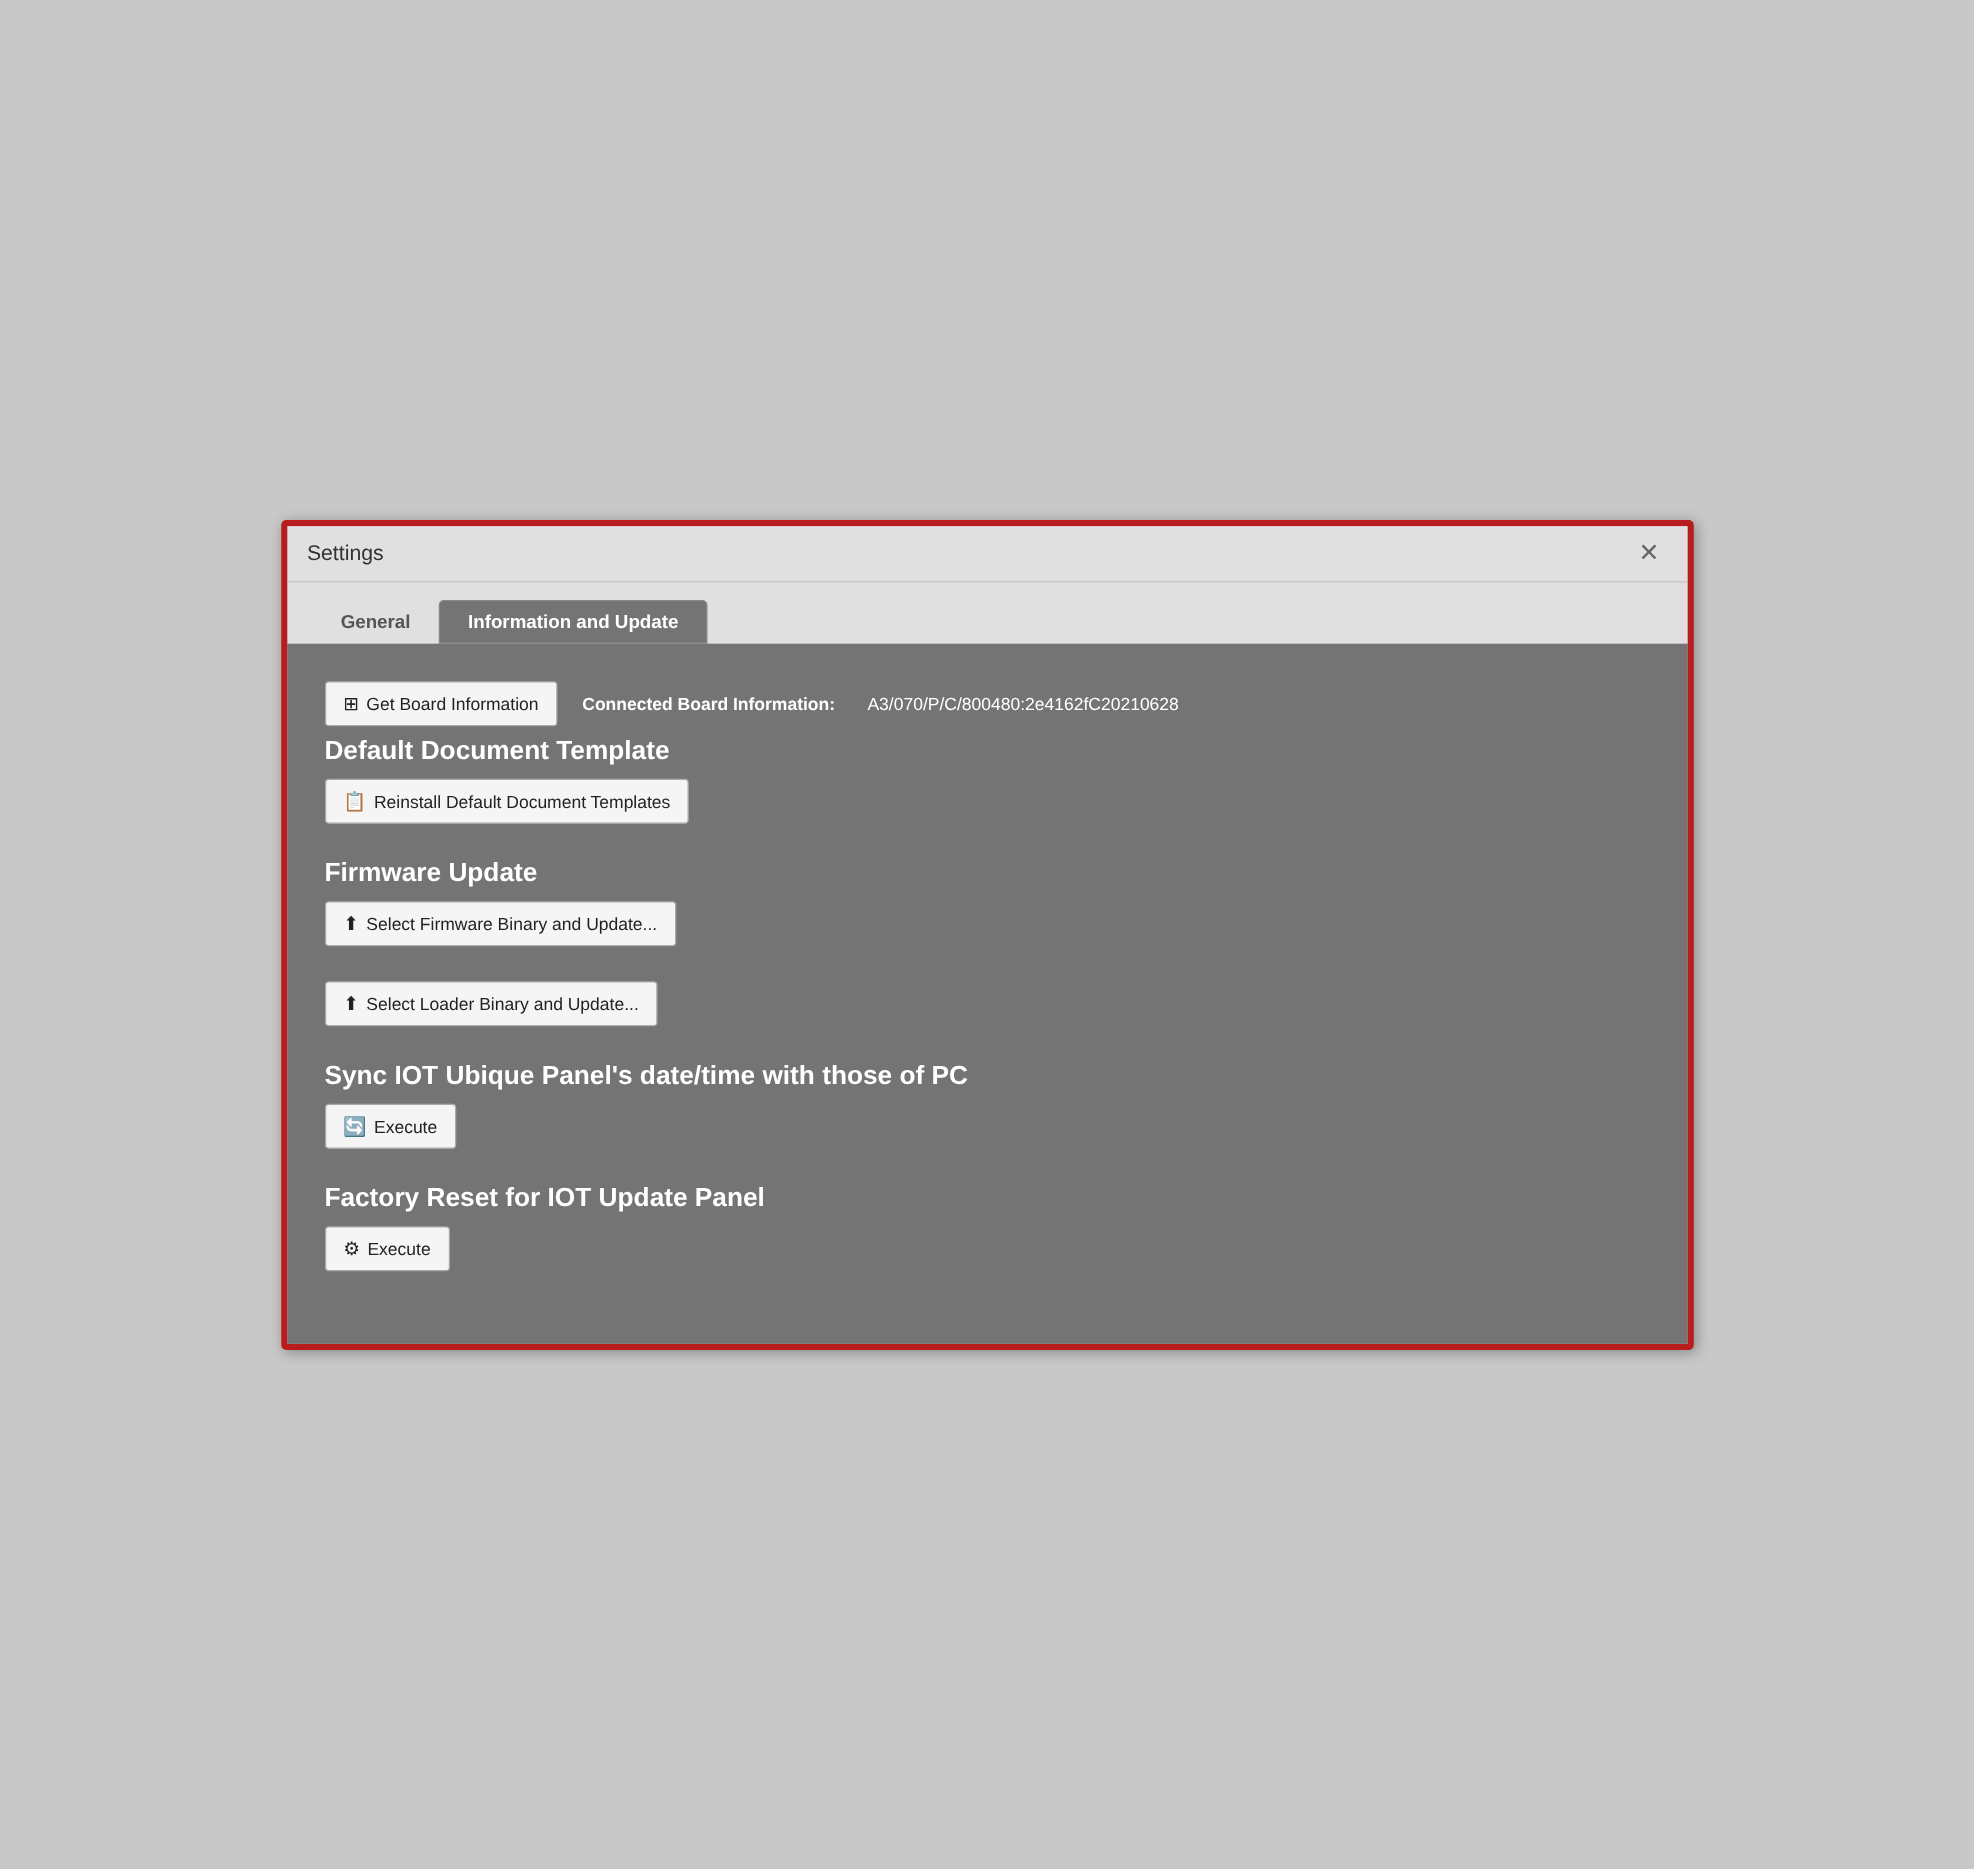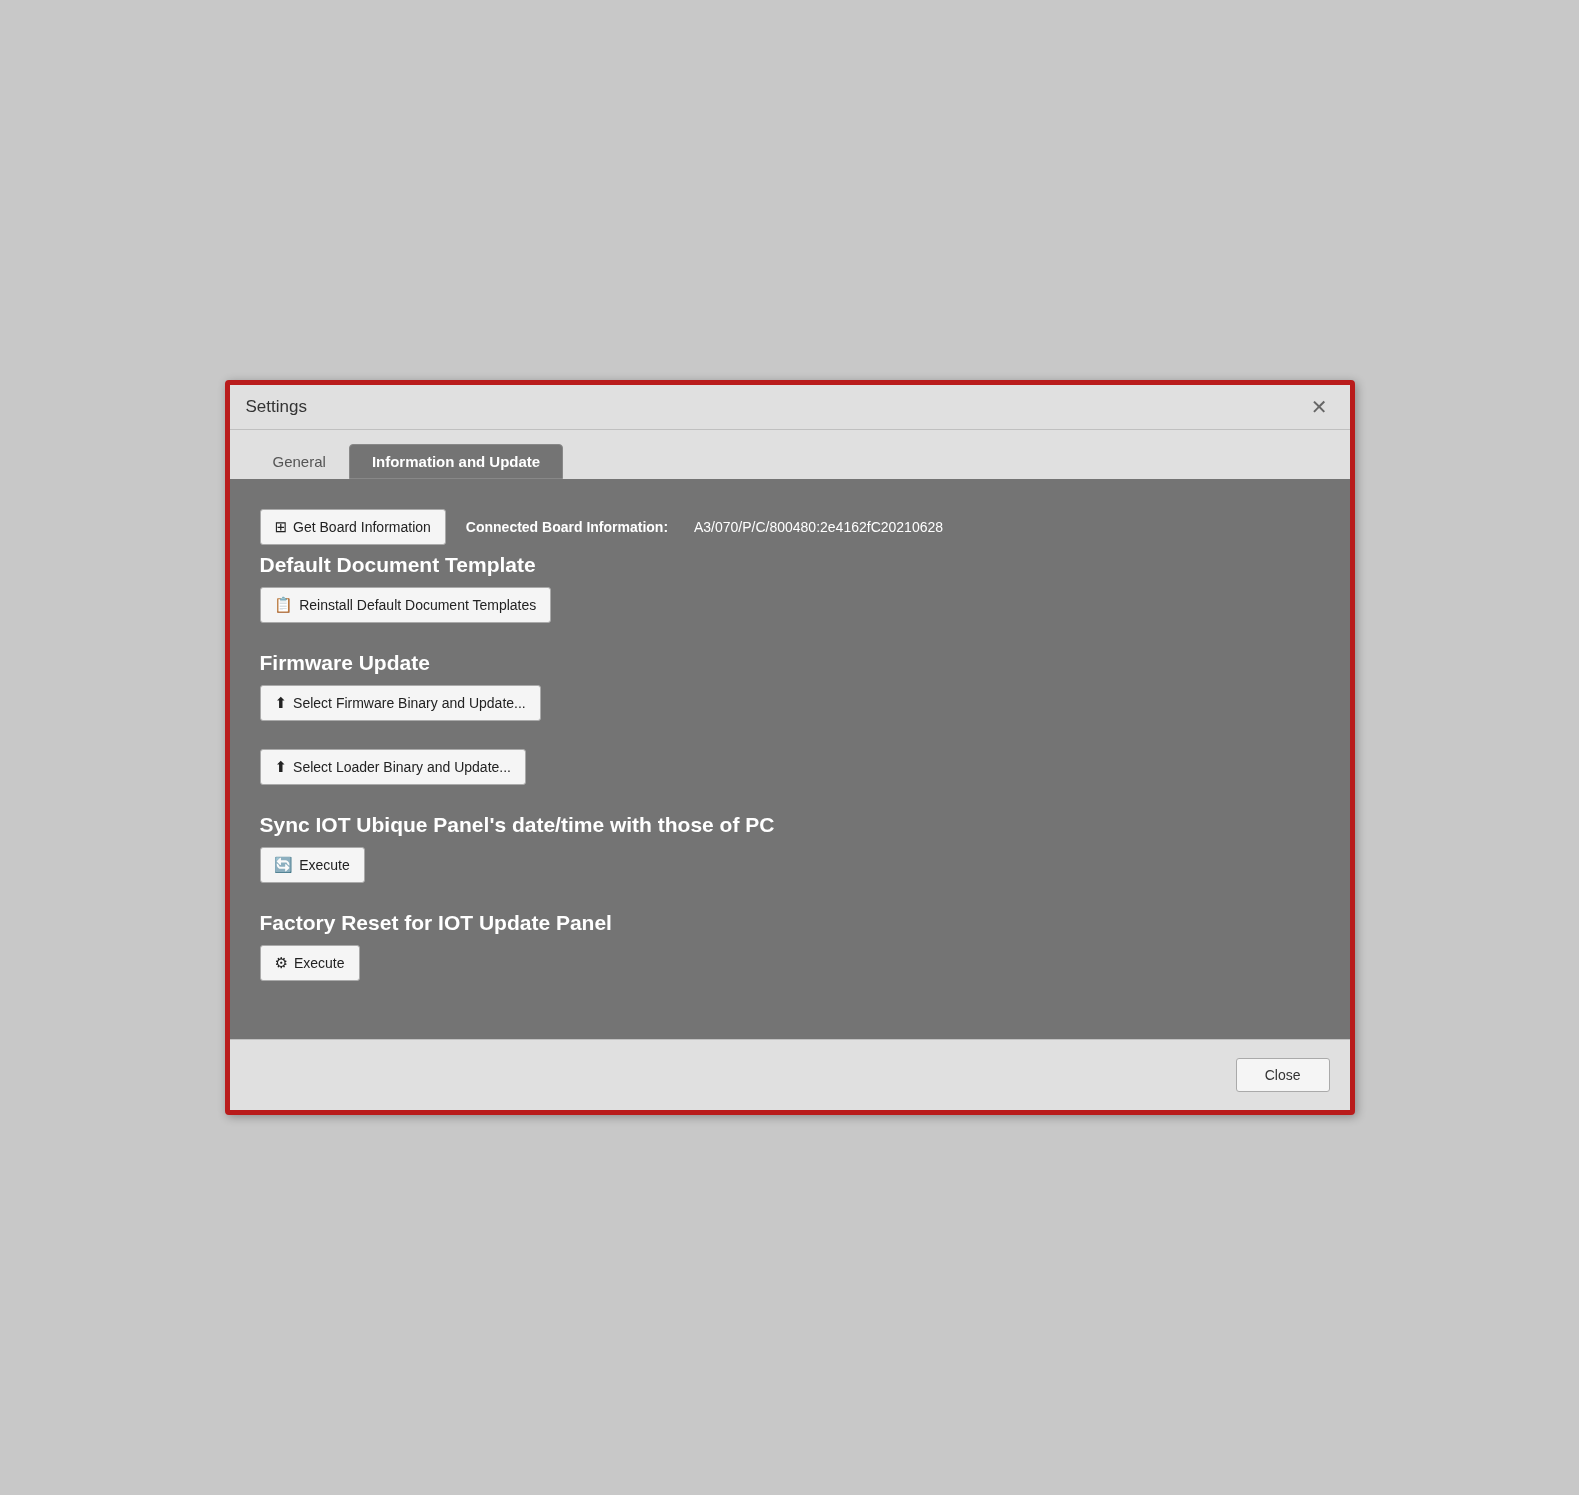--- a/index.html
+++ b/index.html
@@ -63,20 +63,21 @@
 
     .tab {
       padding: 8px 22px;
       font-size: 15px;
       cursor: pointer;
       border: 1px solid transparent;
       border-radius: 4px 4px 0 0;
       color: #666;
       background: transparent;
       outline: none;
+      font-weight: bold;
     }
 
     .tab.active {
       background: #747474;
       color: #fff;
       font-weight: bold;
       border-color: #888;
     }
 
     .tab.inactive {
@@ -221,16 +222,13 @@
     <div class="section">
       <div class="section-label">Factory Reset for IOT Update Panel</div>
       <button class="btn">
         <span class="btn-icon">⚙</span>
         <span>Execute</span>
       </button>
     </div>
 
   </div>
 
-  <div class="dialog-footer">
-    <button class="footer-close-btn">Close</button>
-  </div>
 </div>
 
 </body></html>

